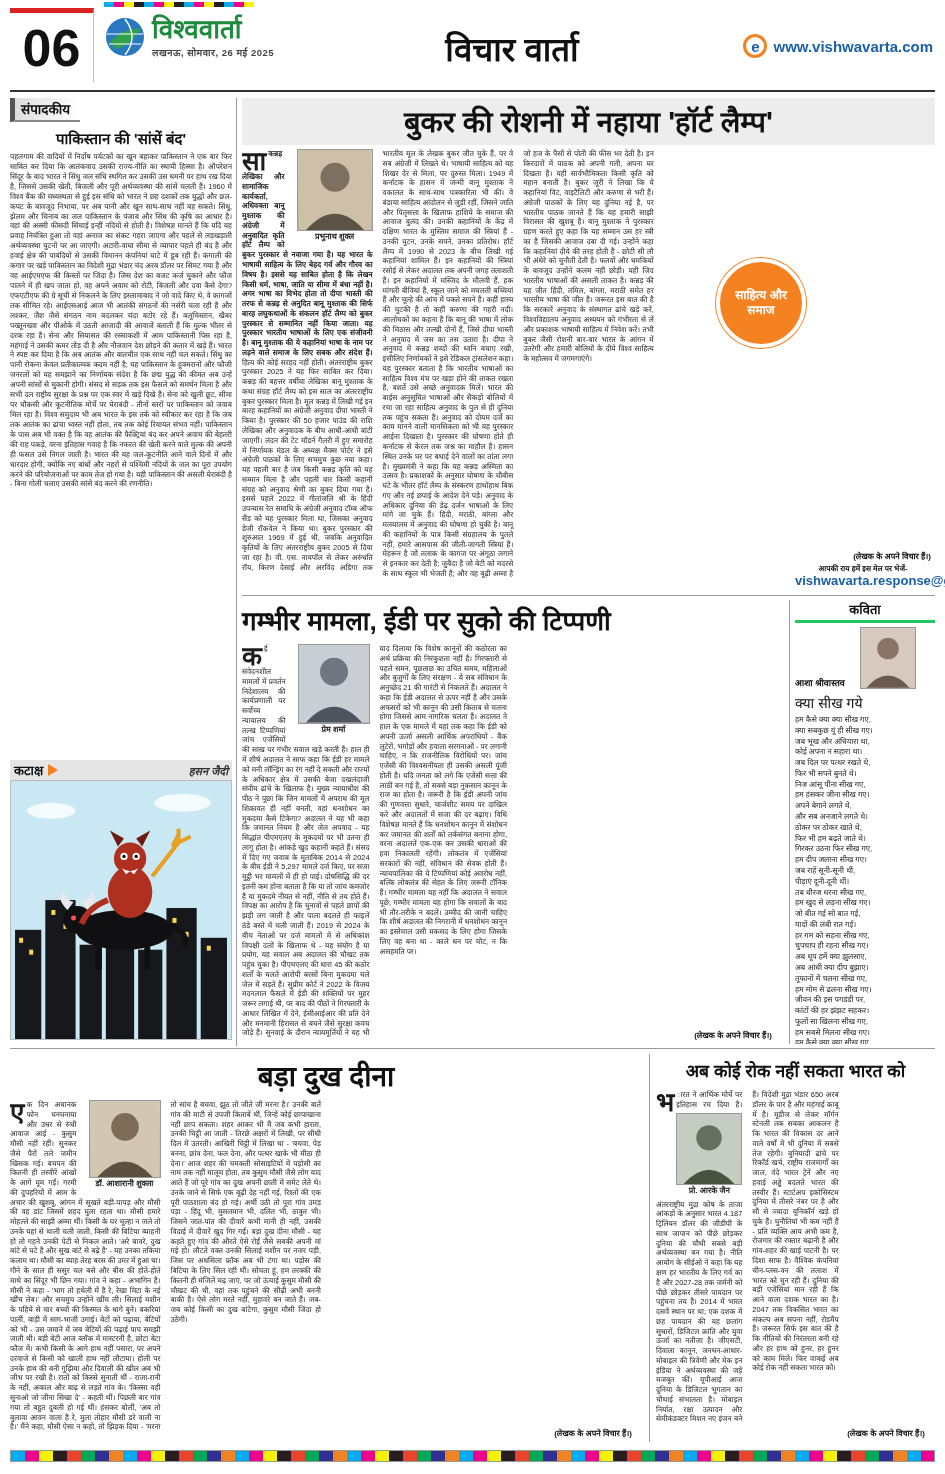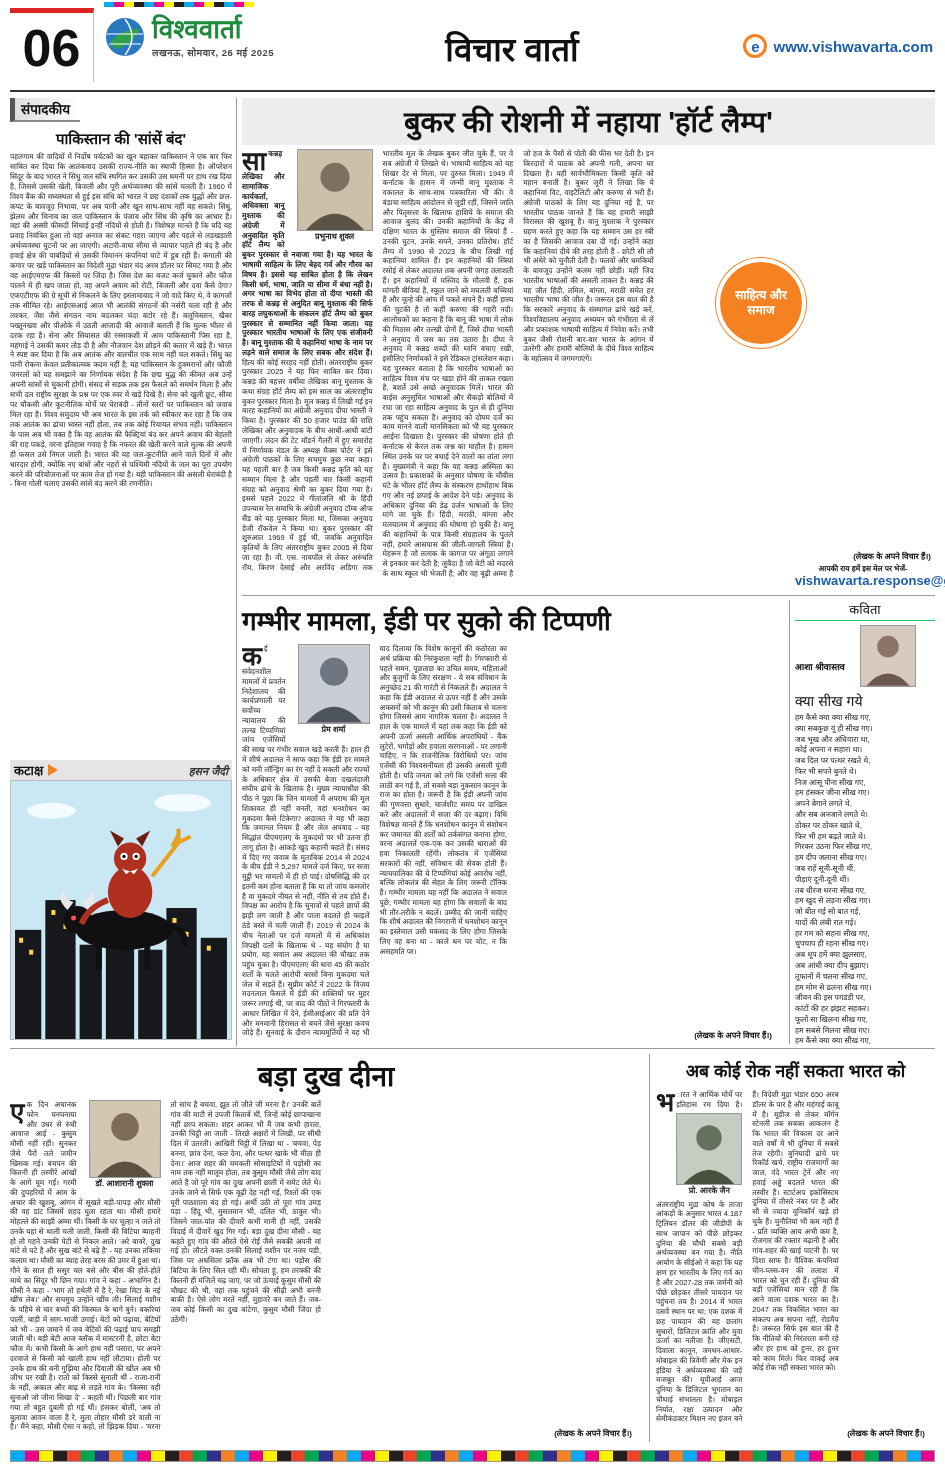--- a/index.html
+++ b/index.html
@@ -71,22 +71,22 @@
   .booker-tail .feedback { font-weight:bold; font-size:7.5px; margin-top:2px; }
   .booker-tail .email { font-weight:bold; font-size:13px; color:#1b5fa8; text-decoration:none; display:block; }
 
   
   #edcase { position:absolute; left:242px; top:600px; width:540px; height:444px; }
   .ed-head { font-size:26px; font-weight:bold; text-align:left; padding:2px 0 6px; }
   #edcase .article-body { height:398px; }
 
   
   #poem { position:absolute; left:795px; top:600px; width:140px; height:444px; overflow:hidden; }
-  .poem-label { font-size:13px; font-weight:normal; text-align:center; border-bottom:1px solid #22c55e; padding-bottom:2px; }
-  .poem-head { display:flex; align-items:center; gap:15px; margin-top:4px; }
+  .poem-label { font-size:13px; font-weight:bold; text-align:center; border-bottom:3px solid #22c55e; padding-bottom:2px; }
+  .poem-head { display:flex; align-items:flex-end; gap:15px; margin-top:4px; }
   .poem-author { font-size:9px; font-weight:bold; padding-top:20px; }
   .photo.small { width:56px; height:62px; flex:0 0 56px; }
   .poem-title { font-size:14px; font-weight:normal; margin:4px 0 3px; }
   .poem-lines { font-size:7.7px; line-height:1.4; white-space:pre-line; color:#1c1c1c; }
 
   
   #grief { position:absolute; left:10px; top:1054px; width:632px; height:388px; }
   .grief-head { font-size:28px; font-weight:bold; text-align:center; padding:2px 0 6px; }
   #grief .article-body { height:340px; }
 

